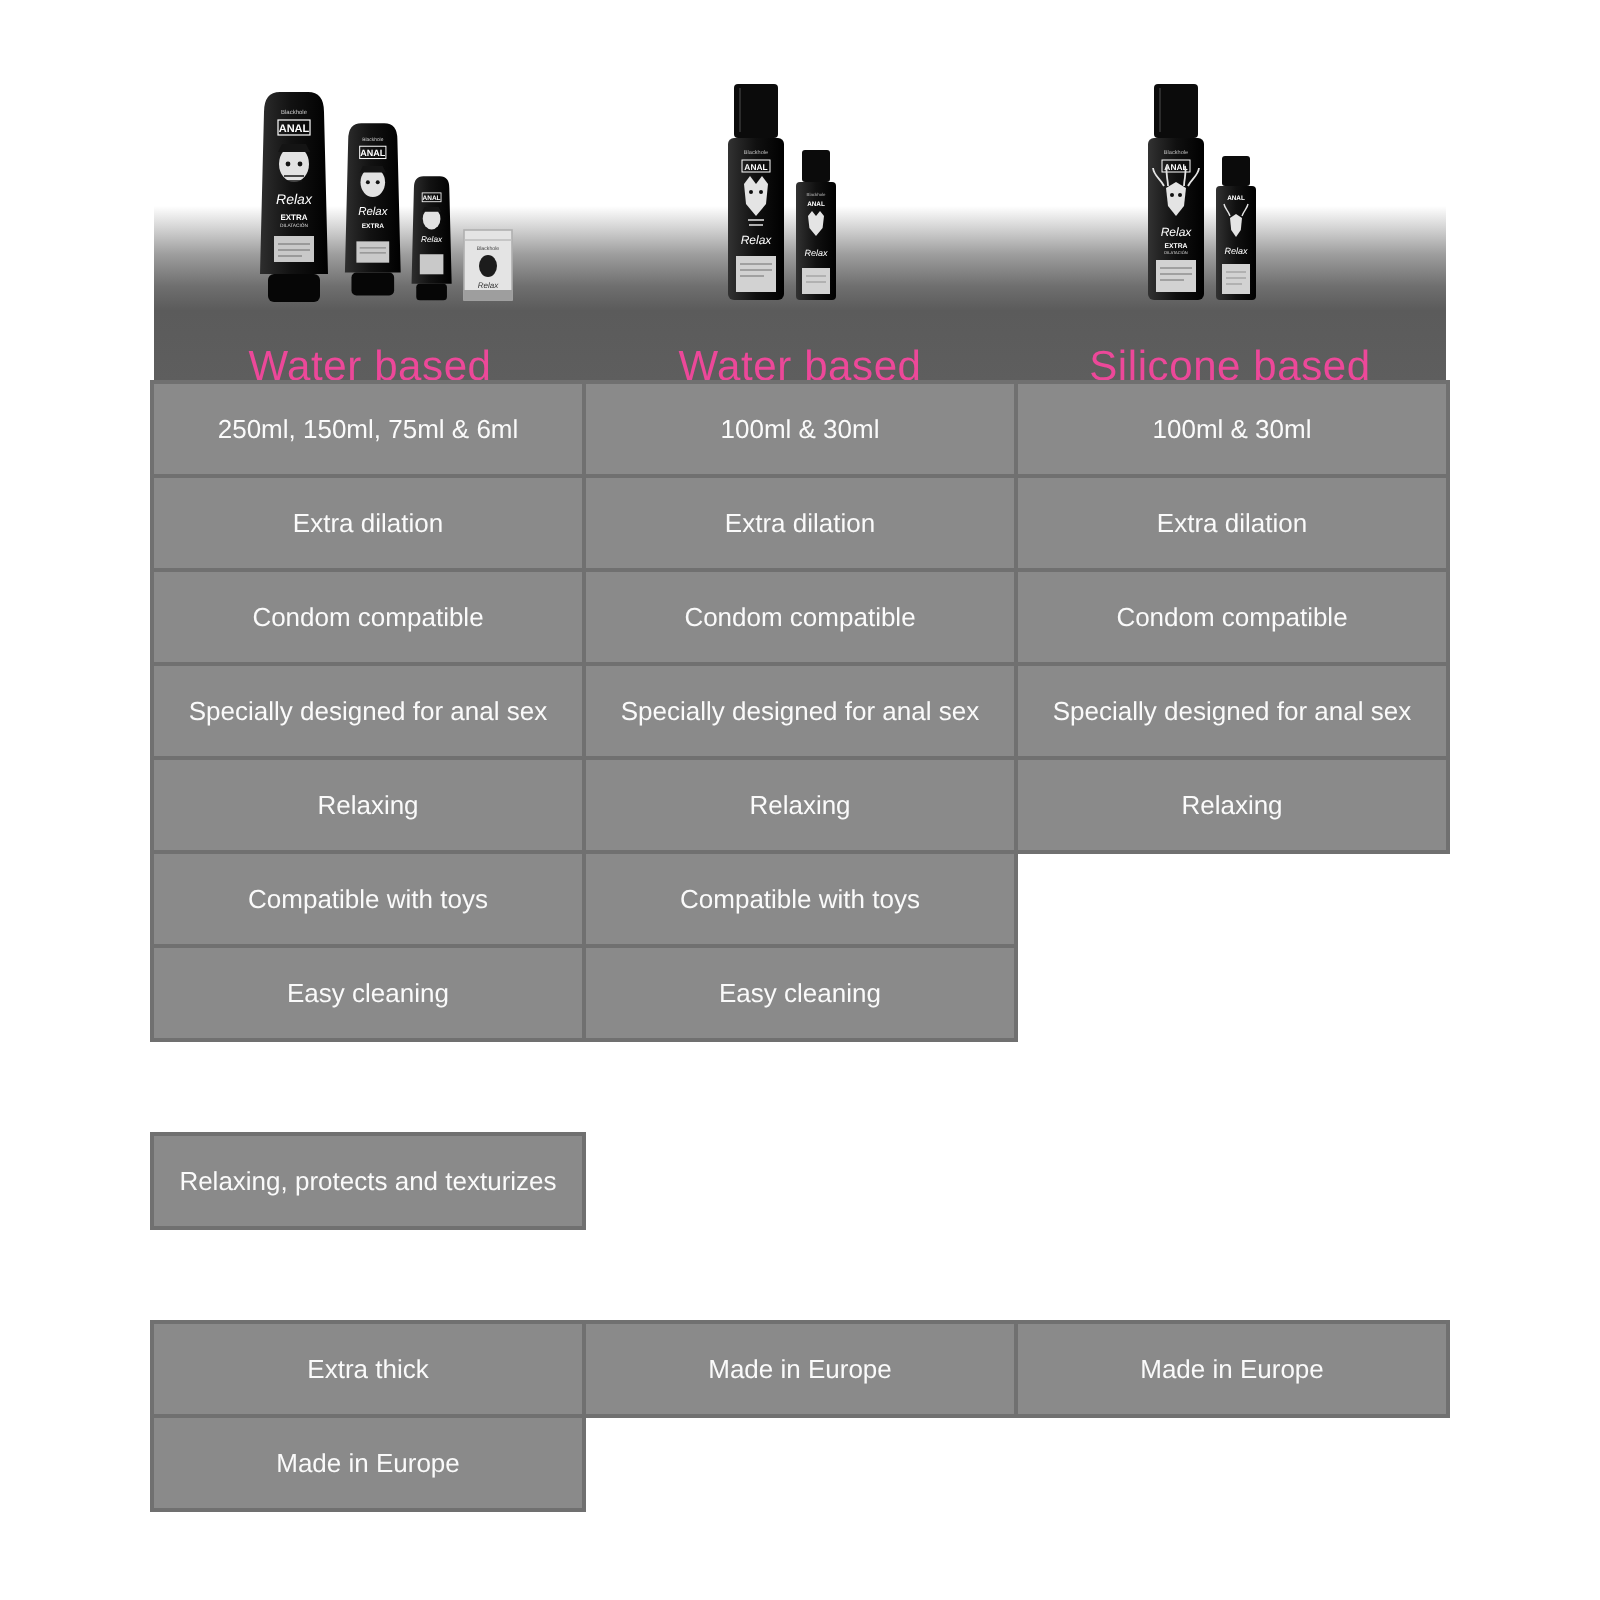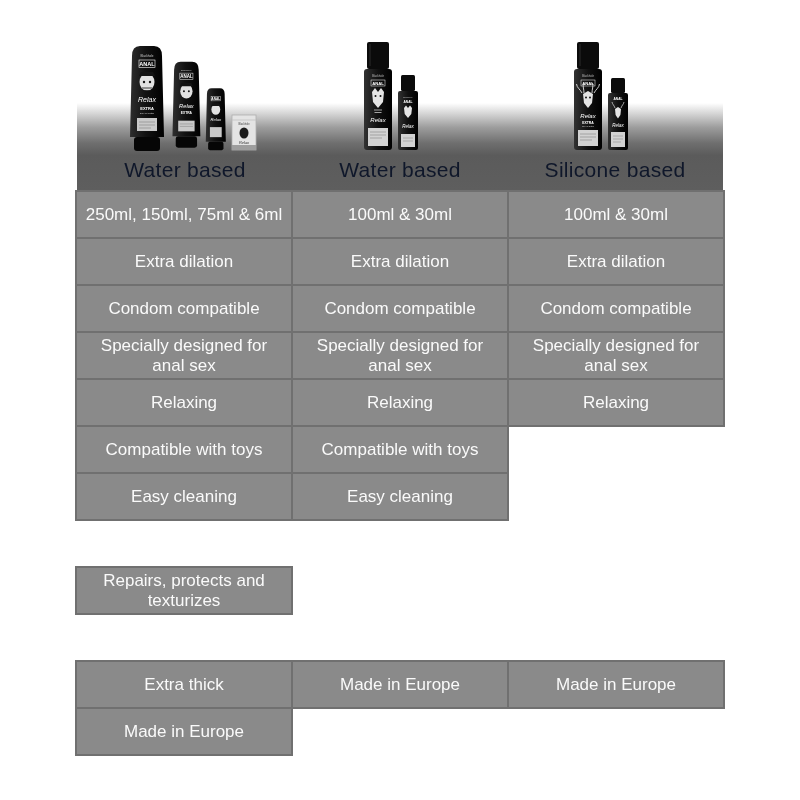--- a/index.html
+++ b/index.html
@@ -6,39 +6,39 @@
   body{
     width:800px;height:800px;position:relative;background:#ffffff;
     font-family:"Liberation Sans",sans-serif;overflow:hidden;
   }
   
   .band{
     position:absolute;left:77px;top:103px;width:646px;height:87px;
     background:linear-gradient(180deg,#ffffff 0%,#d6d6d6 12%,#9d9d9d 28%,#6f6f6f 46%,#5b5b5b 60%,#5e5e5e 100%);
   }
   .col-header{
-    position:absolute;top:150px;height:40px;width:216px;
+    position:absolute;top:164px;height:40px;width:216px;
     display:flex;align-items:center;justify-content:center;
-    color:#0f172a;font-size:21px;letter-spacing:.3px;
+    color:#ec4899;font-size:21px;letter-spacing:.3px;
   }
   .ch1{left:77px;} .ch2{left:292px;} .ch3{left:507px;}
   
   .product{position:absolute;}
   .p1{left:127px;top:44px;}
   .p2{left:360px;top:42px;}
   .p3{left:570px;top:42px;}
   
   .grid{
     position:absolute;left:77px;top:192px;width:646px;
     display:grid;grid-template-columns:repeat(3,1fr);grid-auto-rows:45px;gap:2px;
   }
   .cell{
     background:#8a8a8a;box-shadow:0 0 0 2px #707070;
     display:flex;align-items:center;justify-content:center;
-    color:#fafafa;font-size:17px;text-align:center;padding:0 6px;
+    color:#fafafa;font-size:13px;text-align:center;padding:0 6px;
   }
   .cell.blank{background:transparent;box-shadow:none;padding:0;}
 </style>
 </head>
 <body>
 
 <div class="band"></div>
 
 <svg class="product p1" width="130" height="108" viewBox="0 0 130 108">
   <defs>
@@ -207,21 +207,21 @@
   <div class="cell blank"></div>
 
   <div class="cell">Easy cleaning</div>
   <div class="cell">Easy cleaning</div>
   <div class="cell blank"></div>
 
   <div class="cell blank"></div>
   <div class="cell blank"></div>
 
   <div class="cell blank"></div>
-  <div class="cell">Repairs, protects and texturizes</div>
+  <div class="cell">Relaxing, protects and texturizes</div>
   <div class="cell blank"></div>
 
   <div class="cell blank"></div>
   <div class="cell blank"></div>
 
   <div class="cell blank"></div>
   <div class="cell blank"></div>
   <div class="cell">Extra thick</div>
 
   <div class="cell">Made in Europe</div>

